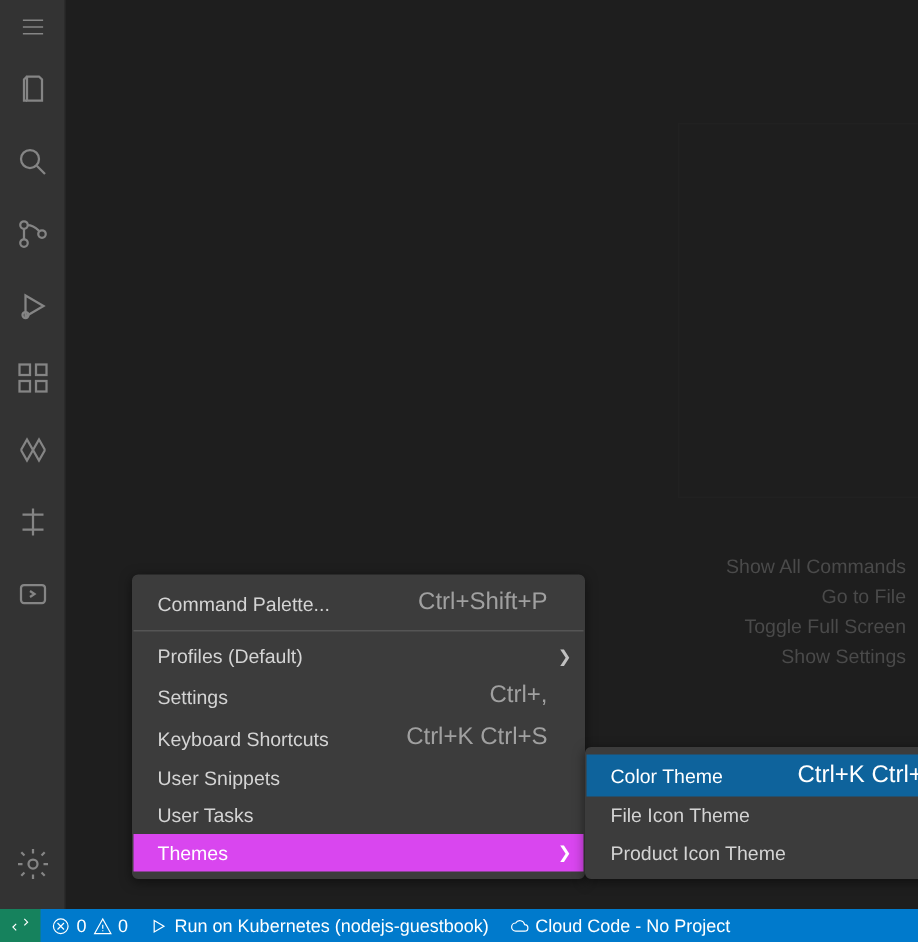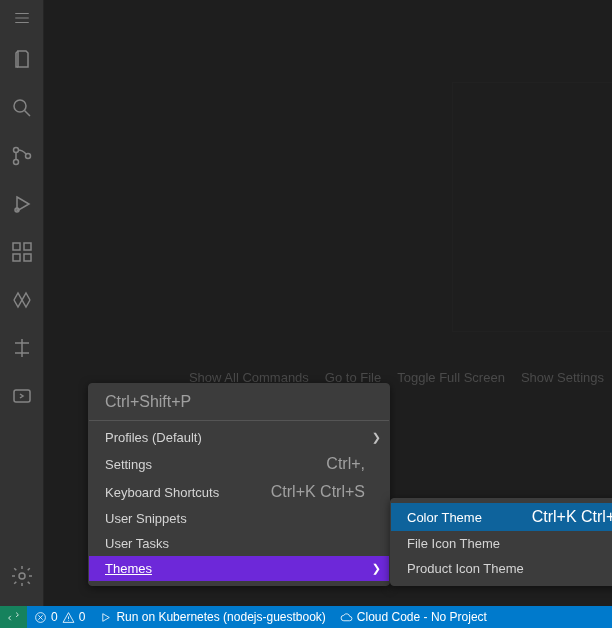--- a/index.html
+++ b/index.html
@@ -16,21 +16,21 @@
   .act-icon { width: 44px; height: 48px; display: flex; align-items: center; justify-content: center; color: #858585; cursor: pointer; }
   .act-icon svg { width: 24px; height: 24px; stroke: currentColor; fill: none; stroke-width: 1.5; }
   .act-icon.menu { height: 36px; }
   .act-icon.menu svg { width: 18px; height: 18px; }
 
   
   .editor { flex: 1 1 auto; position: relative; background: #1e1e1e; }
   .watermark { position: absolute; top: 82px; right: -90px; width: 250px; height: 250px; border: 1px solid #212121; display: flex; align-items: center; justify-content: flex-end; padding-right: 0; }
 
   
-  .hints { position: absolute; right: 8px; top: 370px; display: flex; flex-direction: row; gap: 16px; color: #4a4a4a; font-size: 13px; text-align: right; }
+  .hints { position: absolute; right: 8px; top: 370px; display: flex; flex-direction: column; gap: 5px; color: #4a4a4a; font-size: 13px; text-align: right; }
   .hints span { white-space: nowrap; }
 
   
   .menu-popup {
     position: absolute;
     left: 44px;
     bottom: 20px;
     width: 302px;
     background: #3c3c3c;
     border: 1px solid #3c3c3c;
@@ -41,21 +41,21 @@
     padding: 4px 0;
   }
   .menu-item {
     display: flex;
     align-items: center;
     justify-content: space-between;
     padding: 5px 24px 5px 16px;
     cursor: pointer;
     position: relative;
   }
-  .menu-item.sel { background: #6d28d9; color: #fff; text-decoration: underline; }
+  .menu-item.sel { background: #d946ef; color: #fff; }
   .menu-item .kb { color: #a0a0a0; font-size: 16px; }
   .menu-sep { height: 1px; background: #555; margin: 4px 0; }
   .menu-item .chev { position: absolute; right: 8px; color: #c0c0c0; font-size: 11px; }
   .menu-item.sel .chev { color: #fff; }
 
   
   .submenu {
     position: absolute;
     left: 346px;
     bottom: 20px;
@@ -168,20 +168,21 @@
 
       <div class="hints">
         <span>Show All Commands</span>
         <span>Go to File</span>
         <span>Toggle Full Screen</span>
         <span>Show Settings</span>
       </div>
 
       <div class="menu-popup">
         <div class="menu-item">
+          <span>Command Palette...</span>
           <span class="kb">Ctrl+Shift+P</span>
         </div>
         <div class="menu-sep"></div>
         <div class="menu-item">
           <span>Profiles (Default)</span>
           <span class="chev">❯</span>
         </div>
         <div class="menu-item">
           <span>Settings</span>
           <span class="kb">Ctrl+,</span>

